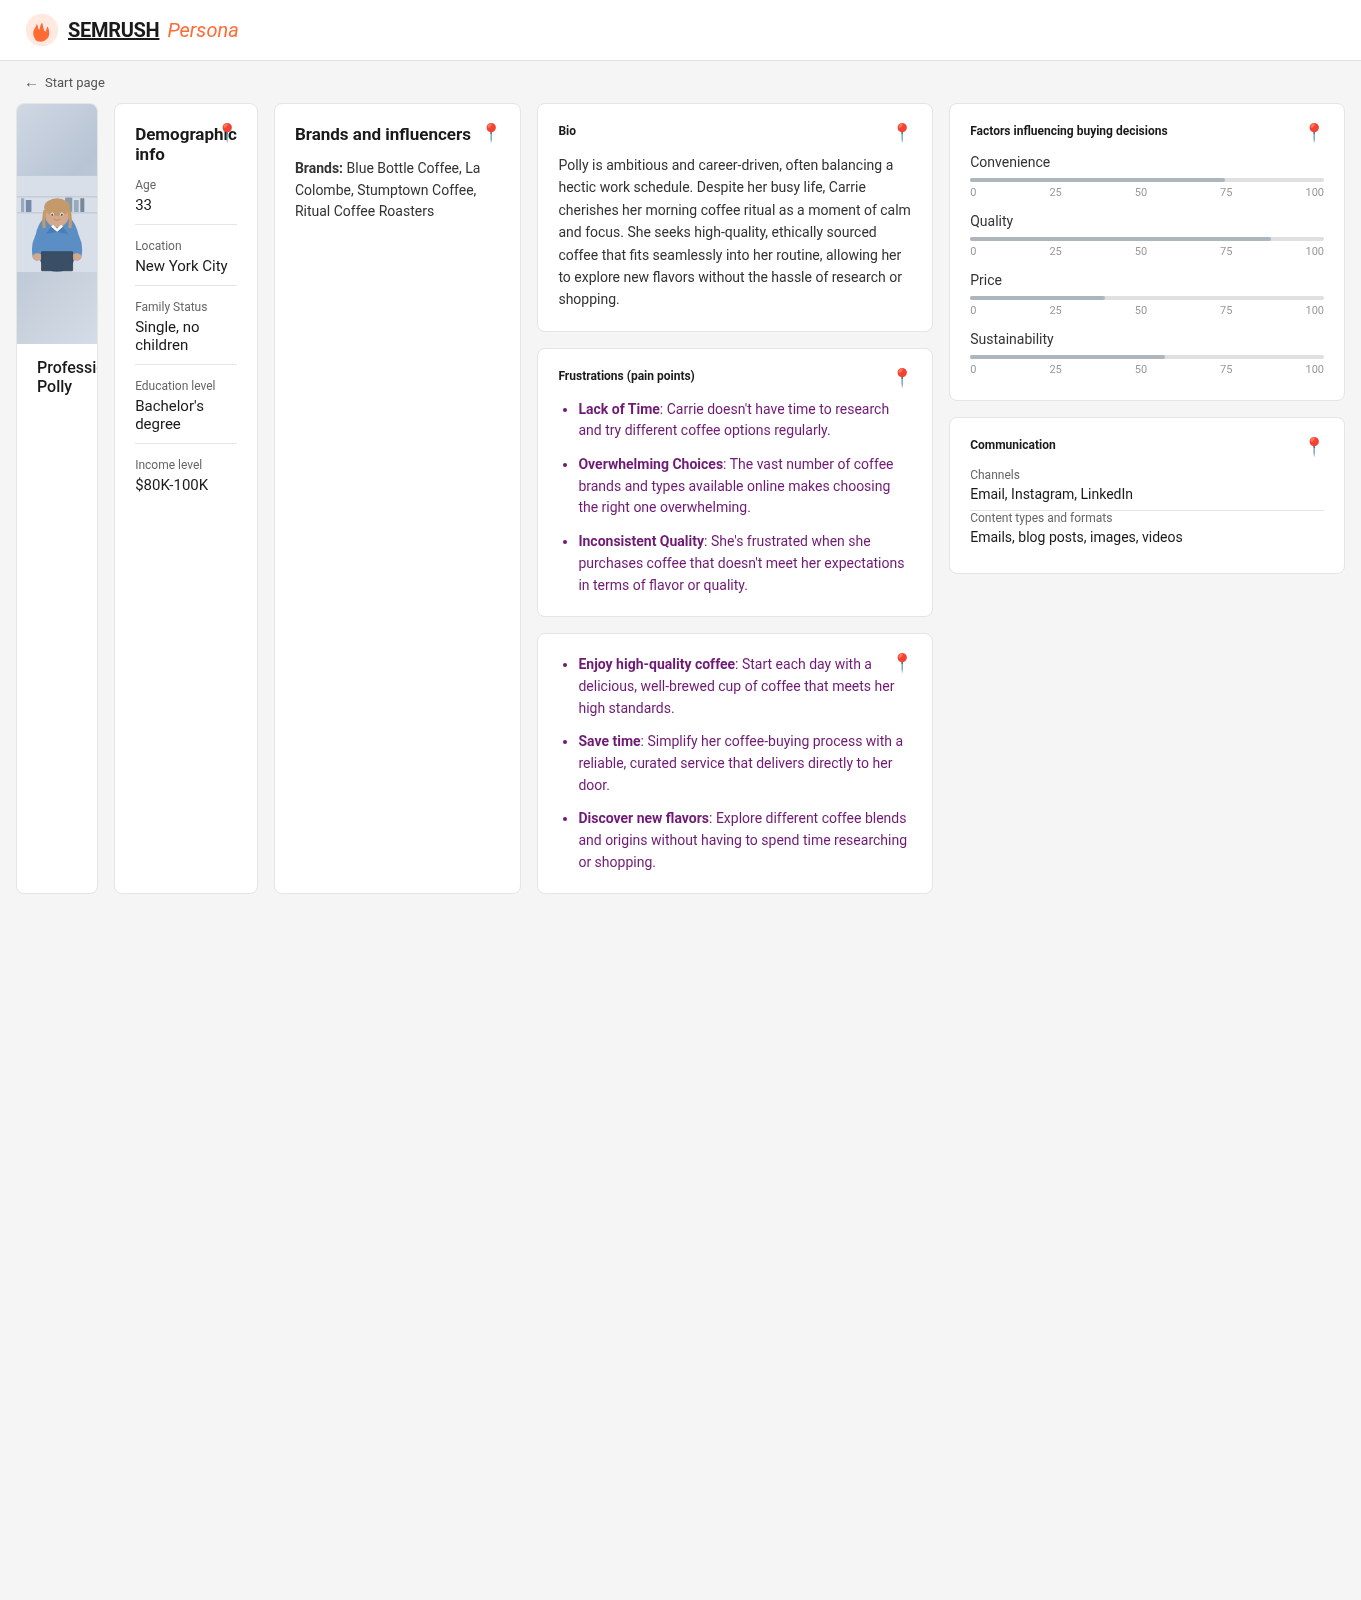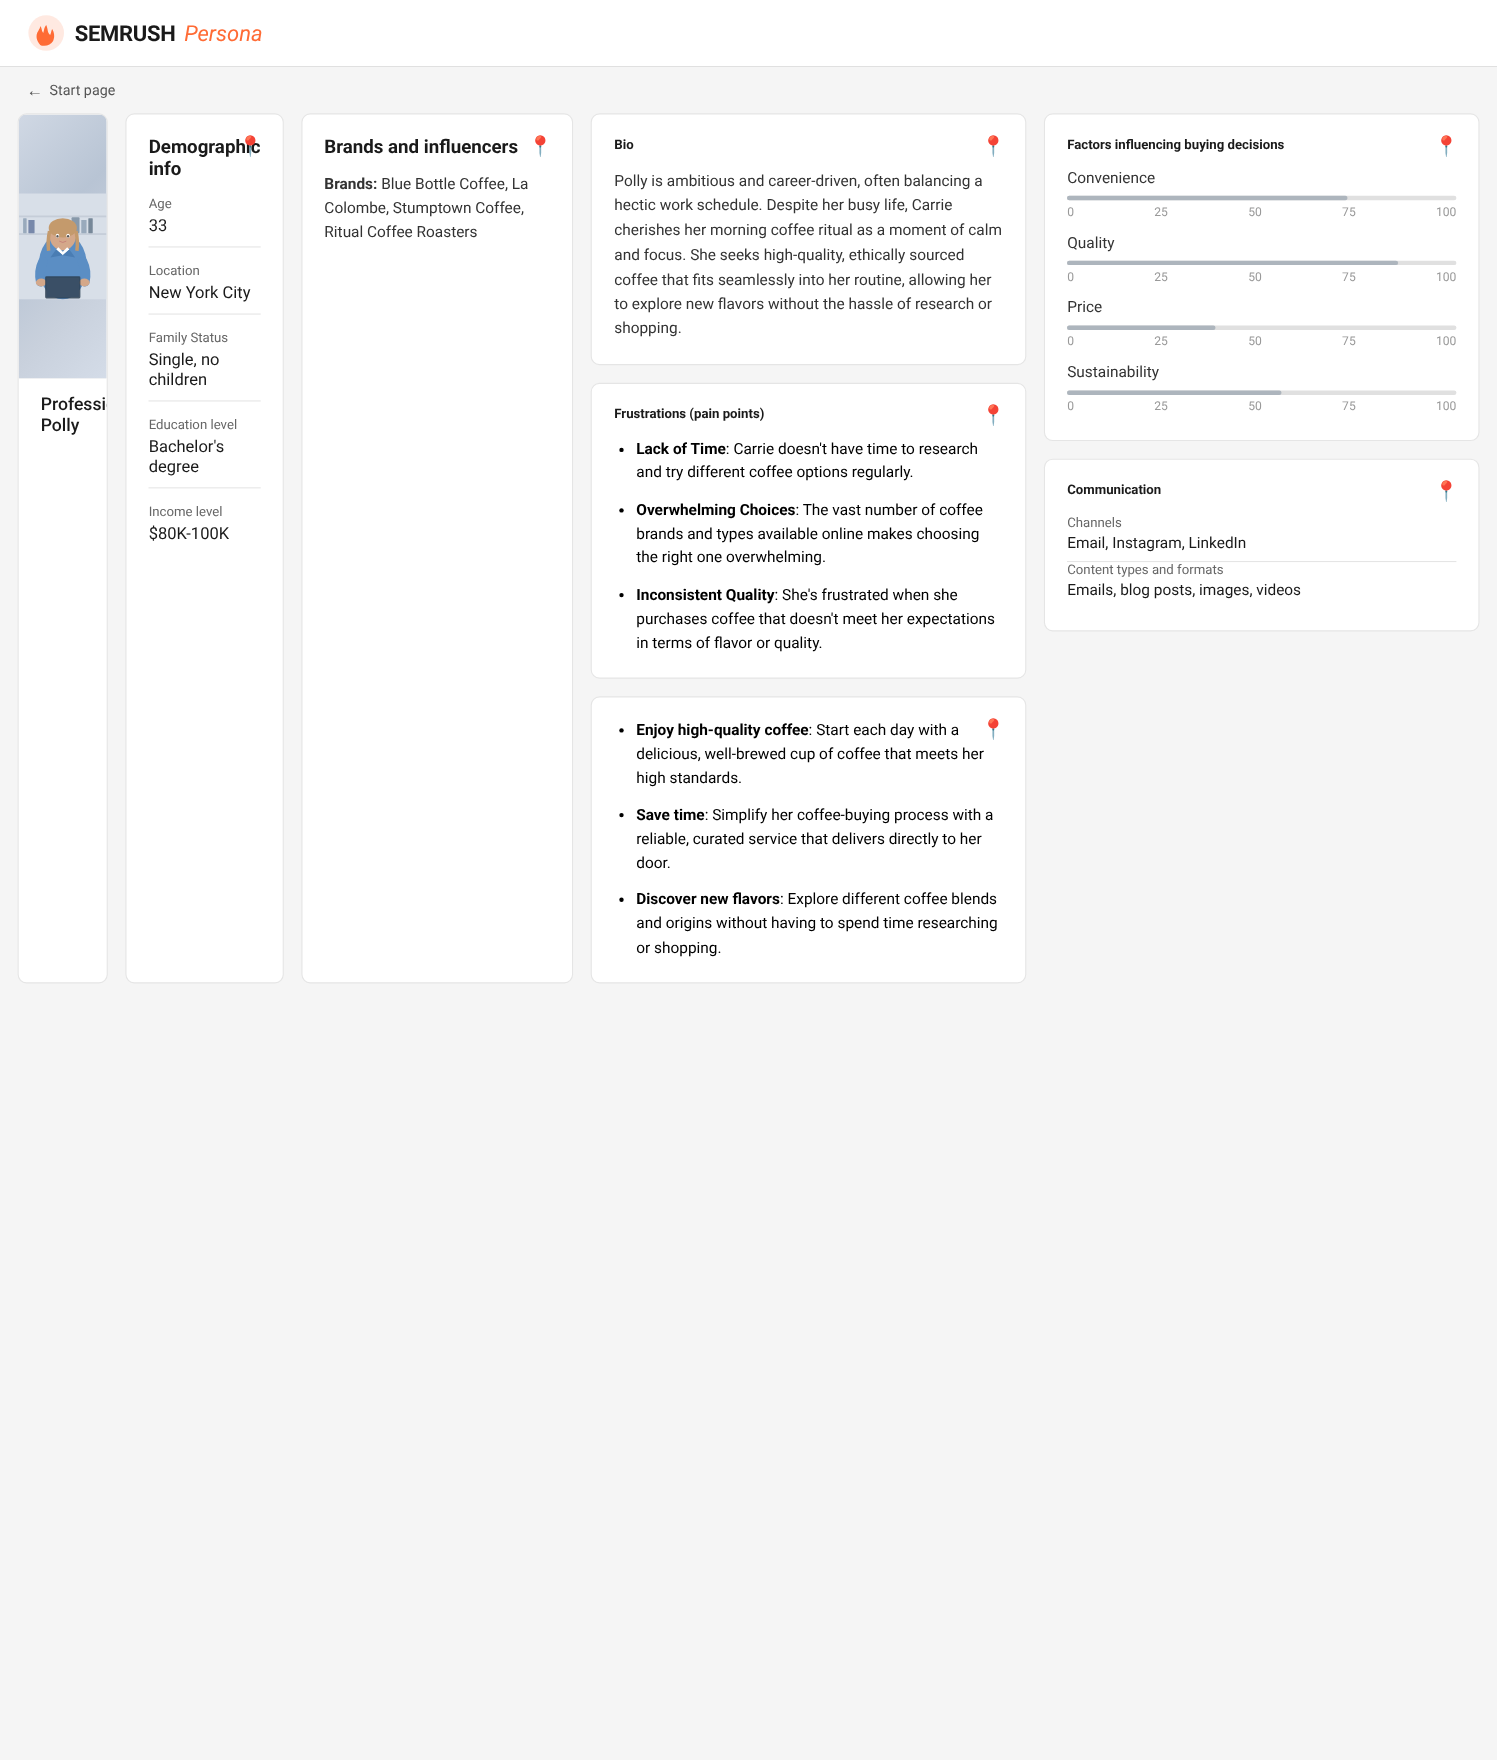--- a/index.html
+++ b/index.html
@@ -23,20 +23,21 @@
     }
     .logo-icon {
       width: 36px;
       height: 36px;
     }
     .logo-text-semrush {
       font-size: 20px;
       font-weight: 700;
       color: #1a1a1a;
       letter-spacing: -0.3px;
+      text-decoration: underline;
     }
     .logo-text-persona {
       font-size: 20px;
       font-weight: 400;
       color: #ff6b35;
       font-style: italic;
     }
     .nav-bar {
       padding: 12px 24px;
       background: #f5f5f5;
@@ -150,21 +151,21 @@
       color: #1a1a1a;
       margin-bottom: 16px;
     }
     .bullet-list {
       list-style: disc;
       padding-left: 20px;
     }
     .bullet-list li {
       font-size: 14px;
       line-height: 1.55;
-      color: #000000;
+      color: #701a75;
       margin-bottom: 12px;
     }
     .bullet-list li:last-child { margin-bottom: 0; }
     .bold { font-weight: 700; }
 
     
     .slider-section { margin-bottom: 4px; }
     .slider-label {
       font-size: 14px;
       color: #333;

